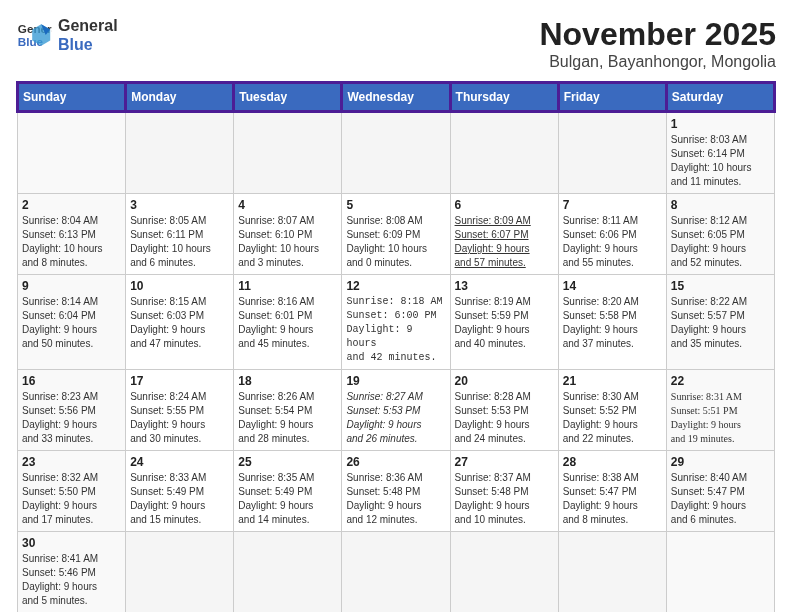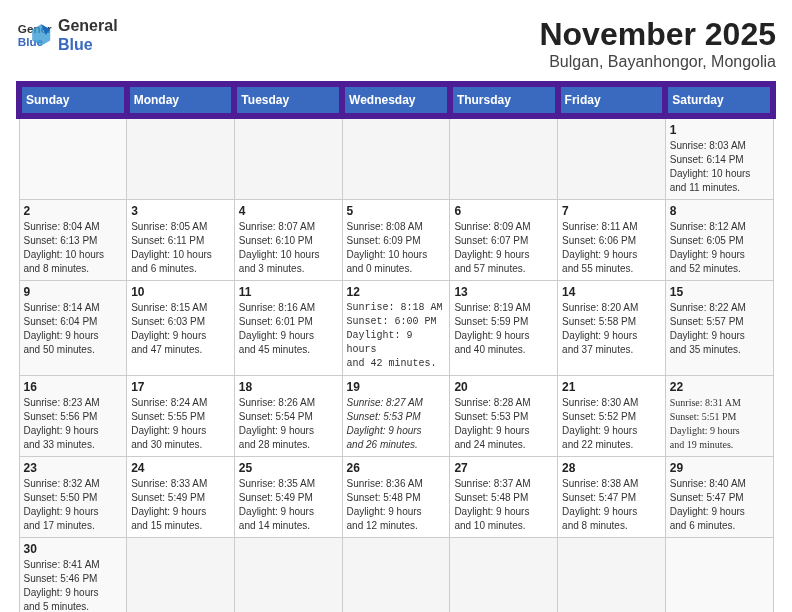--- a/index.html
+++ b/index.html
@@ -43,21 +43,21 @@
       border-collapse: collapse;
       font-size: 11px;
     }
     .calendar th {
       background-color: #3a6abf;
       color: #fff;
       padding: 6px 4px;
       text-align: left;
       font-size: 12px;
       font-weight: bold;
-      border: 6px solid #4c1d95;
+      border: 3px solid #4c1d95;
     }
     .calendar td {
       border: 1px solid #ccc;
       vertical-align: top;
       padding: 4px;
       width: 108px;
       min-height: 80px;
       background: #fff;
     }
     .calendar td.empty {
@@ -155,21 +155,21 @@
         </td>
         <td>
           <div class="day-number">5</div>
           <div class="day-info" style="white-space: pre-line;">Sunrise: 8:08 AM
 Sunset: 6:09 PM
 Daylight: 10 hours
 and 0 minutes.</div>
         </td>
         <td>
           <div class="day-number">6</div>
-          <div class="day-info" style="white-space: pre-line;">Sunrise: 8:09 AM
+          <div class="day-info" style="white-space: pre-line; text-decoration: underline;">Sunrise: 8:09 AM
 Sunset: 6:07 PM
 Daylight: 9 hours
 and 57 minutes.</div>
         </td>
         <td>
           <div class="day-number">7</div>
           <div class="day-info" style="white-space: pre-line;">Sunrise: 8:11 AM
 Sunset: 6:06 PM
 Daylight: 9 hours
 and 55 minutes.</div>

